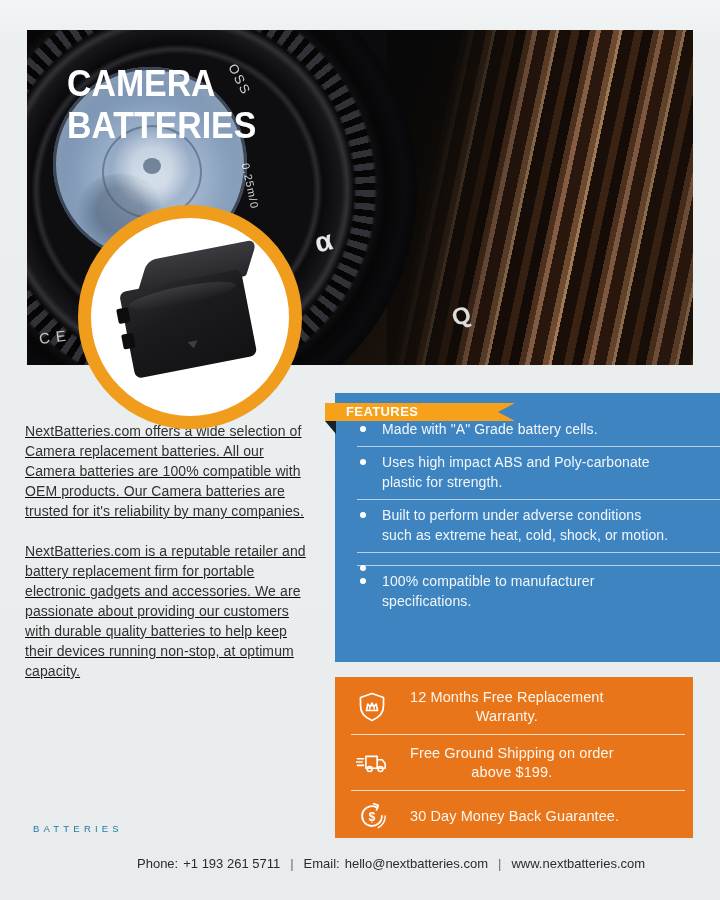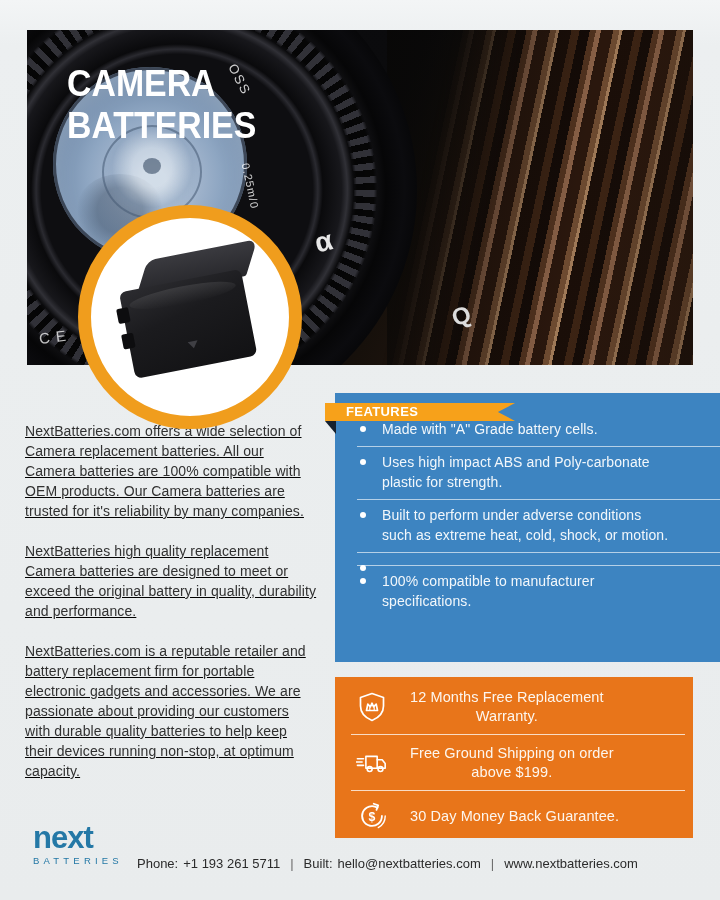--- a/index.html
+++ b/index.html
@@ -202,24 +202,20 @@
   </div>
 
   <div class="intro">
 
       <p>NextBatteries.com offers a wide selection of
 Camera replacement batteries. All our
 Camera batteries are 100% compatible with
 OEM products. Our Camera batteries are
 trusted for it's reliability by many companies.</p>
 
-      <p>NextBatteries high quality replacement
-Camera batteries are designed to meet or
-exceed the original battery in quality, durability
-and performance.</p>
 
       <p>NextBatteries.com is a reputable retailer and
 battery replacement firm for portable
 electronic gadgets and accessories. We are
 passionate about providing our customers
 with durable quality batteries to help keep
 their devices running non-stop, at optimum
 capacity.</p>
     </div>
 
@@ -303,21 +299,20 @@
               <path d="M16.6 3.5 l4.2 1.6 -1.6 4.2"></path>
               <text x="15" y="19.3" font-size="11.5" font-weight="bold" text-anchor="middle" fill="#fff" stroke="none" font-family="Liberation Sans, sans-serif">$</text>
             </svg>
           </span>
           <span class="gtext">30 Day Money Back Guarantee.</span>
         </li>
       </ul>
   </section>
 
   <div class="logo">
-    <div class="logo-main">next</div>
     <div class="logo-sub">BATTERIES</div>
   </div>
 
   <div class="contact">
-    <span class="lbl">Phone:</span><span>+1 193 261 5711</span><span class="pipe">|</span><span class="lbl">Built:</span><span>hello@nextbatteries.com</span><span class="pipe">|</span><span>www.nextbatteries.com</span>
+    <span class="lbl">Phone:</span><span>+1 193 261 5711</span><span class="pipe">|</span><span class="lbl">Email:</span><span>hello@nextbatteries.com</span><span class="pipe">|</span><span>www.nextbatteries.com</span>
   </div>
 
 </div>
 
 </body></html>

